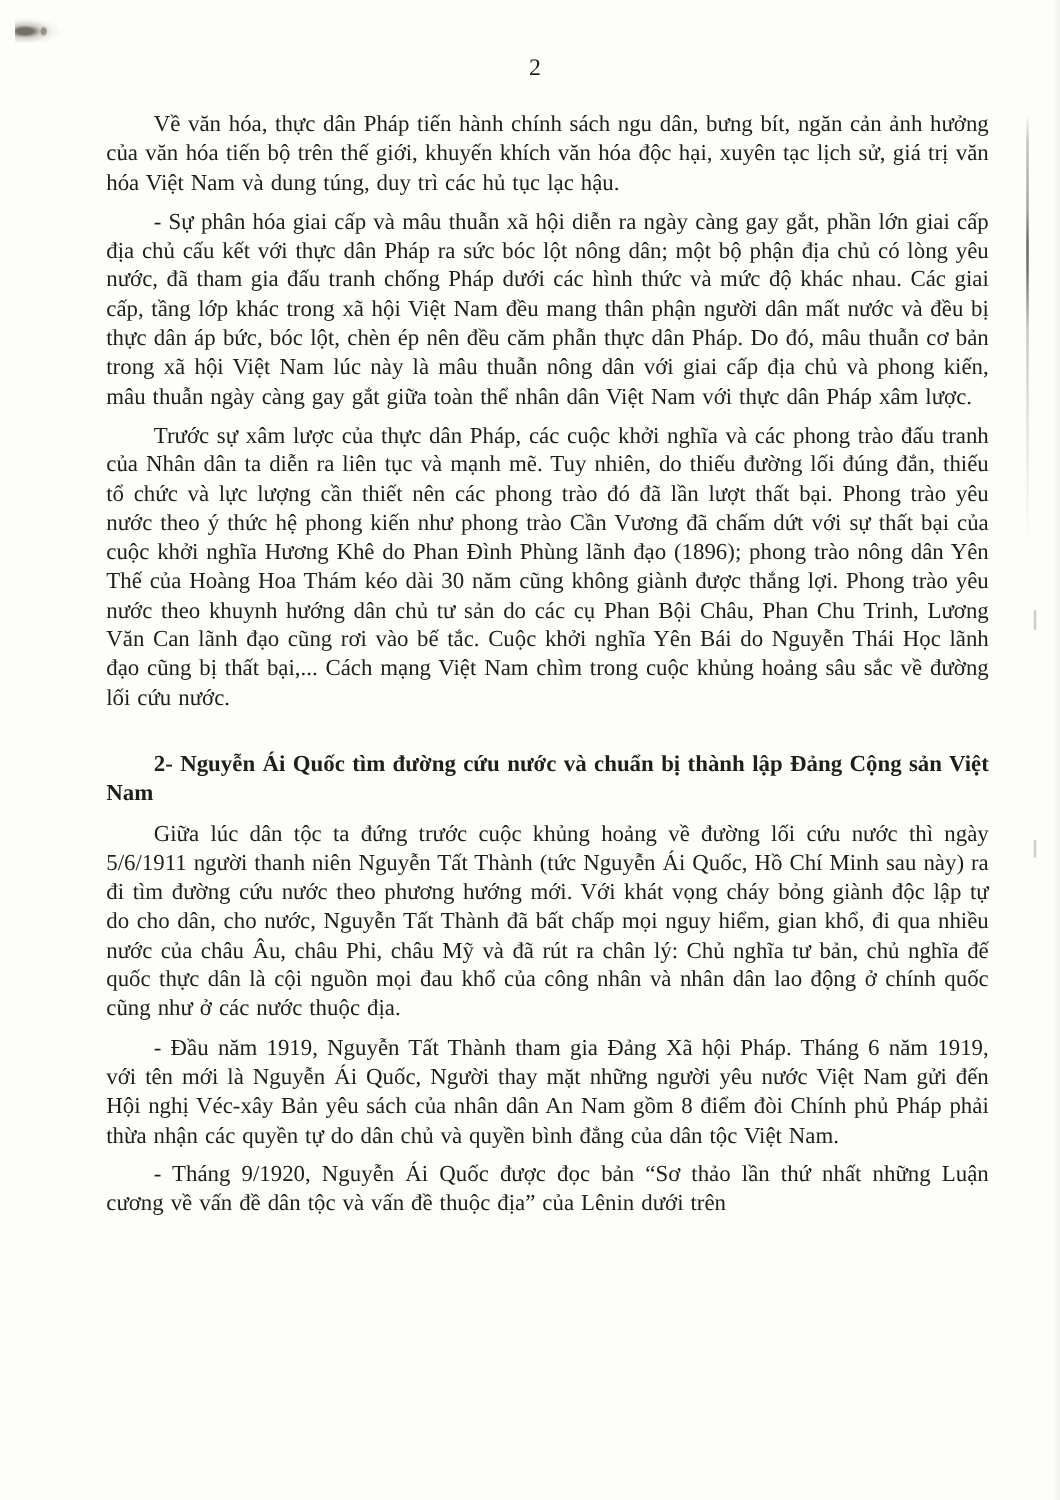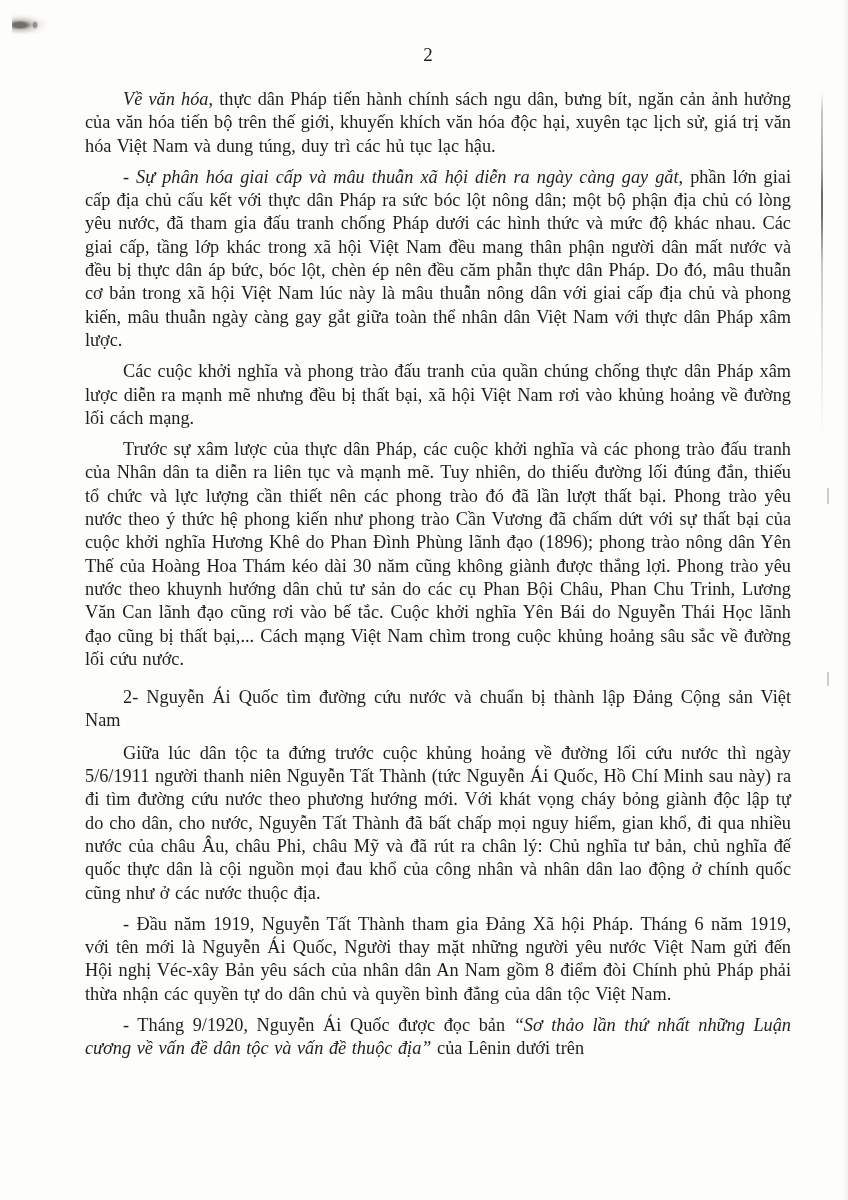--- a/index.html
+++ b/index.html
@@ -35,25 +35,25 @@
     margin: 8px 0 0 0;
     text-indent: 38px;
     text-align: justify;
     font-size: 18.3px;
     line-height: 23.3px;
     word-spacing: 1px;
   }
   .document-body .para:first-child { margin-top: 0; }
 
   .para.heading {
-    font-weight: normal;
-    margin: 15px 0 9px 0;
+    font-weight: bold;
+    margin: 30px 0 9px 0;
   }
 
-  .it { font-style: italic; }
+  .it { }
 
   
   .artifact-smudge {
     position: absolute;
     left: 12px;
     top: 14px;
     width: 36px;
     height: 20px;
     background: radial-gradient(ellipse at 22% 55%,
         rgba(88, 86, 78, 0.85) 0 16%,
@@ -115,21 +115,20 @@
   <div class="artifact-line-right"></div>
   <div class="artifact-tick t1"></div>
   <div class="artifact-tick t2"></div>
   <div class="page-edge-shade"></div>
 
   <div class="column">
     <div class="page-number">2</div>
     <div class="document-body">
         <p class="para"><span class="it">Về văn hóa,</span><span> thực dân Pháp tiến hành chính sách ngu dân, bưng bít, ngăn cản ảnh hưởng của văn hóa tiến bộ trên thế giới, khuyến khích văn hóa độc hại, xuyên tạc lịch sử, giá trị văn hóa Việt Nam và dung túng, duy trì các hủ tục lạc hậu.</span></p>
         <p class="para"><span class="it">- Sự phân hóa giai cấp và mâu thuẫn xã hội diễn ra ngày càng gay gắt</span><span>, phần lớn giai cấp địa chủ cấu kết với thực dân Pháp ra sức bóc lột nông dân; một bộ phận địa chủ có lòng yêu nước, đã tham gia đấu tranh chống Pháp dưới các hình thức và mức độ khác nhau. Các giai cấp, tầng lớp khác trong xã hội Việt Nam đều mang thân phận người dân mất nước và đều bị thực dân áp bức, bóc lột, chèn ép nên đều căm phẫn thực dân Pháp. Do đó, mâu thuẫn cơ bản trong xã hội Việt Nam lúc này là mâu thuẫn nông dân với giai cấp địa chủ và phong kiến, mâu thuẫn ngày càng gay gắt giữa toàn thể nhân dân Việt Nam với thực dân Pháp xâm lược.</span></p>
-        <p class="para"><span>Các cuộc khởi nghĩa và phong trào đấu tranh của quần chúng chống thực dân Pháp xâm lược diễn ra mạnh mẽ nhưng đều bị thất bại, xã hội Việt Nam rơi vào khủng hoảng về đường lối cách mạng.</span></p>
         <p class="para"><span>Trước sự xâm lược của thực dân Pháp, các cuộc khởi nghĩa và các phong trào đấu tranh của Nhân dân ta diễn ra liên tục và mạnh mẽ. Tuy nhiên, do thiếu đường lối đúng đắn, thiếu tổ chức và lực lượng cần thiết nên các phong trào đó đã lần lượt thất bại. Phong trào yêu nước theo ý thức hệ phong kiến như phong trào Cần Vương đã chấm dứt với sự thất bại của cuộc khởi nghĩa Hương Khê do Phan Đình Phùng lãnh đạo (1896); phong trào nông dân Yên Thế của Hoàng Hoa Thám kéo dài 30 năm cũng không giành được thắng lợi. Phong trào yêu nước theo khuynh hướng dân chủ tư sản do các cụ Phan Bội Châu, Phan Chu Trinh, Lương Văn Can lãnh đạo cũng rơi vào bế tắc. Cuộc khởi nghĩa Yên Bái do Nguyễn Thái Học lãnh đạo cũng bị thất bại,... Cách mạng Việt Nam chìm trong cuộc khủng hoảng sâu sắc về đường lối cứu nước.</span></p>
         <p class="para heading"><span>2- Nguyễn Ái Quốc tìm đường cứu nước và chuẩn bị thành lập Đảng Cộng sản Việt Nam</span></p>
         <p class="para"><span>Giữa lúc dân tộc ta đứng trước cuộc khủng hoảng về đường lối cứu nước thì ngày 5/6/1911 người thanh niên Nguyễn Tất Thành (tức Nguyễn Ái Quốc, Hồ Chí Minh sau này) ra đi tìm đường cứu nước theo phương hướng mới. Với khát vọng cháy bỏng giành độc lập tự do cho dân, cho nước, Nguyễn Tất Thành đã bất chấp mọi nguy hiểm, gian khổ, đi qua nhiều nước của châu Âu, châu Phi, châu Mỹ và đã rút ra chân lý: Chủ nghĩa tư bản, chủ nghĩa đế quốc thực dân là cội nguồn mọi đau khổ của công nhân và nhân dân lao động ở chính quốc cũng như ở các nước thuộc địa.</span></p>
         <p class="para"><span>- Đầu năm 1919, Nguyễn Tất Thành tham gia Đảng Xã hội Pháp. Tháng 6 năm 1919, với tên mới là Nguyễn Ái Quốc, Người thay mặt những người yêu nước Việt Nam gửi đến Hội nghị Véc-xây Bản yêu sách của nhân dân An Nam gồm 8 điểm đòi Chính phủ Pháp phải thừa nhận các quyền tự do dân chủ và quyền bình đẳng của dân tộc Việt Nam.</span></p>
         <p class="para"><span>- Tháng 9/1920, Nguyễn Ái Quốc được đọc bản </span><span class="it">“Sơ thảo lần thứ nhất những Luận cương về vấn đề dân tộc và vấn đề thuộc địa”</span><span> của Lênin dưới trên</span></p>
       </div>
   </div>
 
 </div>
 

